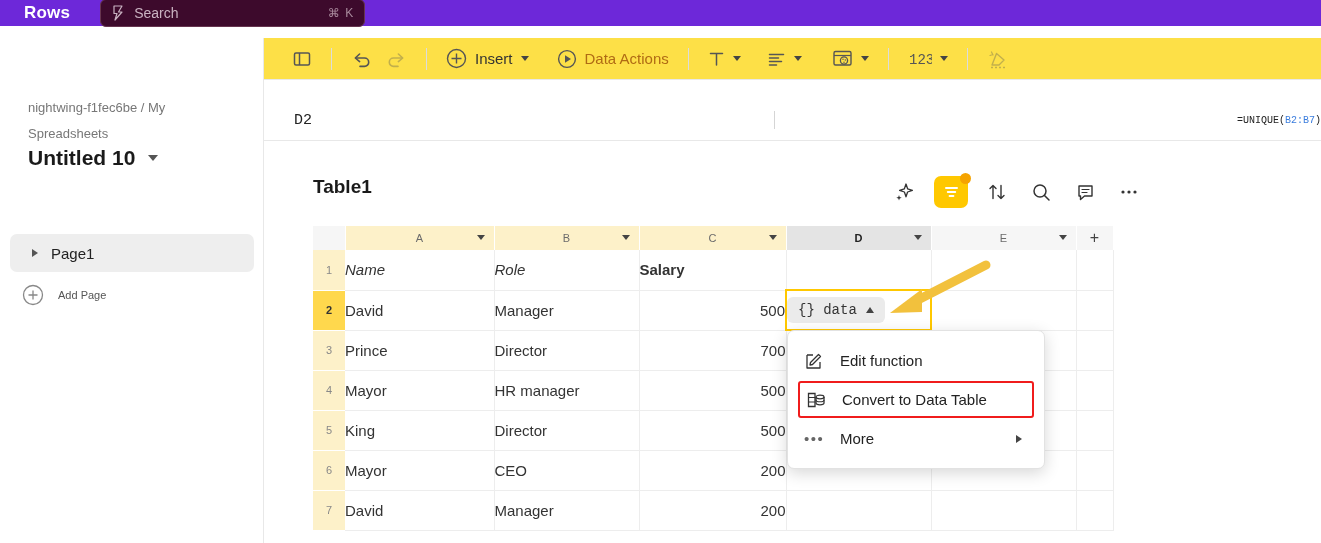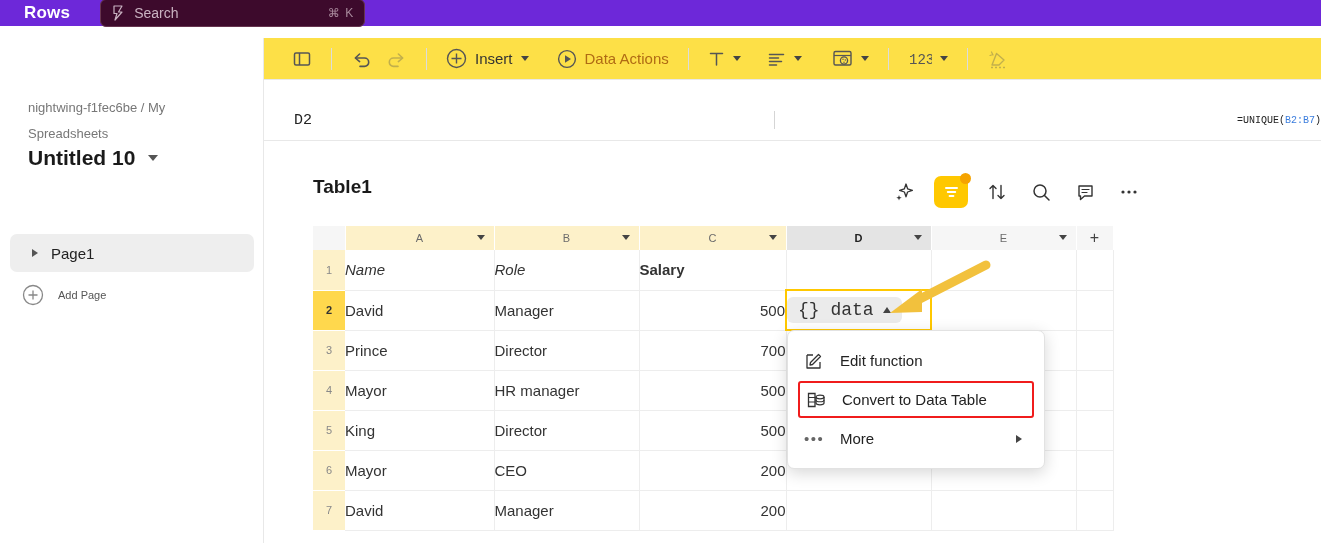--- a/index.html
+++ b/index.html
@@ -179,21 +179,21 @@
 
   .selcell {
     position: relative;
     border: 2px solid #ffc800 !important;
     background: #fff;
   }
   .chip {
     display: inline-flex; align-items: center; gap: 9px;
     height: 26px; padding: 4px 11px;
     background: #ebebeb; border-radius: 6px;
-    font-family: "Liberation Mono", monospace; font-size: 18px; color: #333;
+    font-family: "Liberation Mono", monospace; font-size: 14px; color: #333;
   }
   .chip-caret {
     width: 0; height: 0;
     border-left: 4.5px solid transparent; border-right: 4.5px solid transparent;
     border-bottom: 6px solid #444;
   }
 
   
   .arrow-svg { position: absolute; top: 255px; left: 870px; pointer-events: none; }
 

